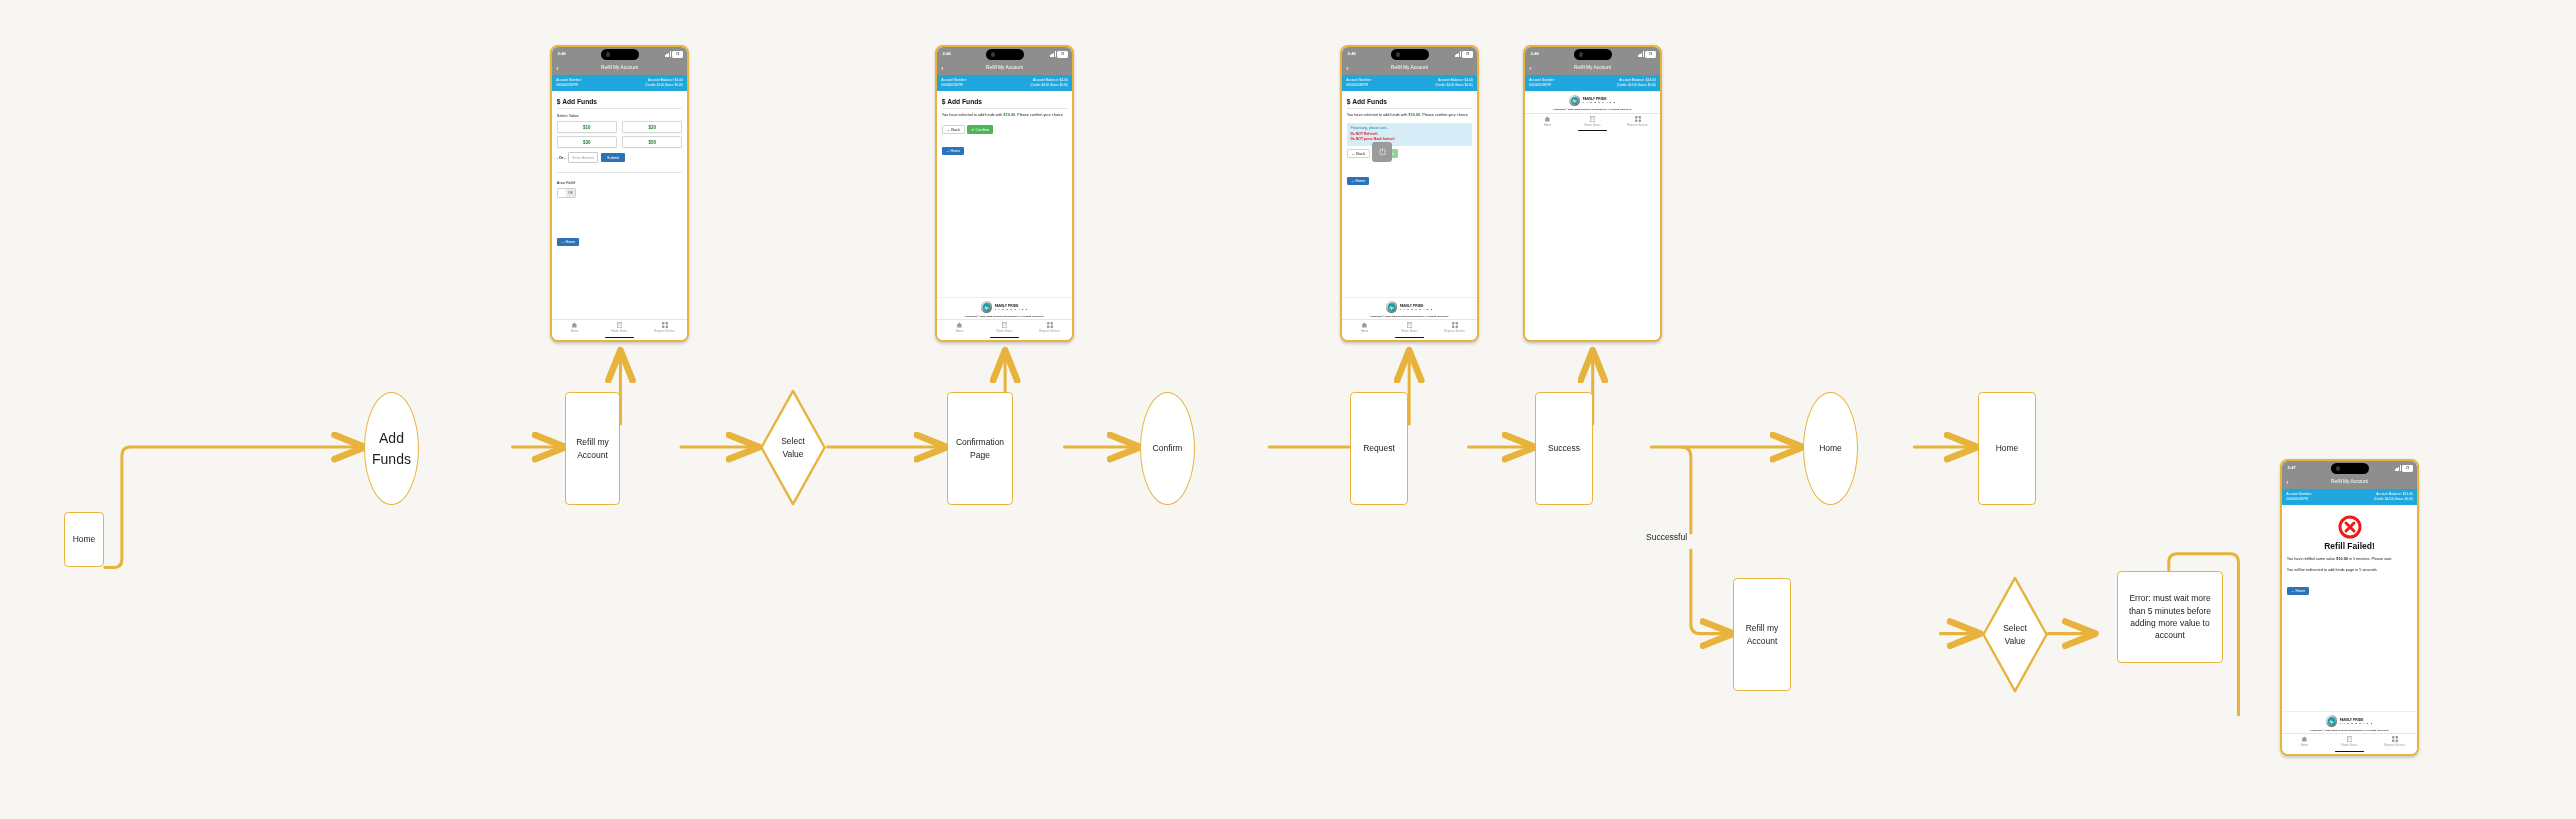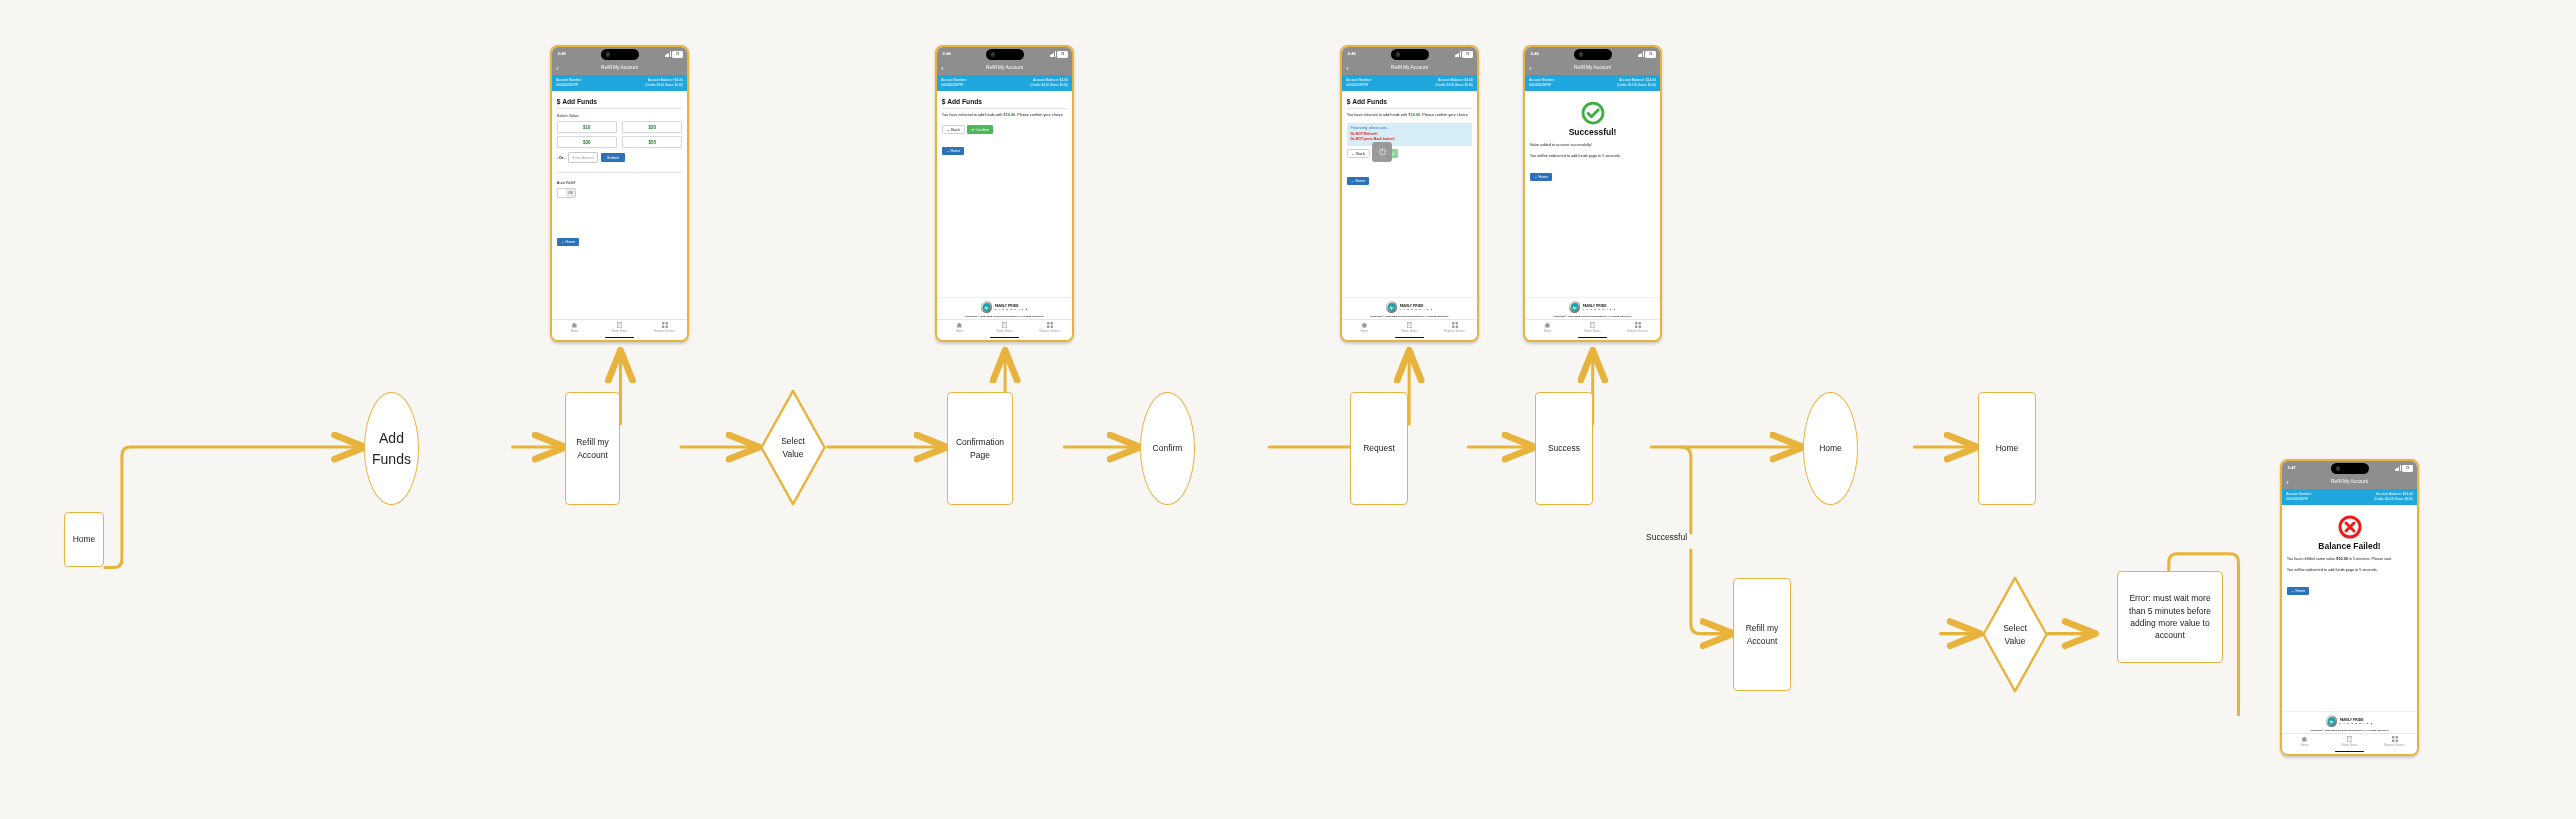--- a/index.html
+++ b/index.html
@@ -556,34 +556,20 @@
       <div class="acctbar">
         <div class="acct-l">
           <div>Account Number:</div>
           <div>000000038799</div>
         </div>
         <div class="acct-r">
           <div>Account Balance: $14.00</div>
           <div class="acct-sub">(Credits: $14.00, Bonus: $0.00)</div>
         </div>
       </div>
-      <div class="page">
-        <div class="bigicon">
-          <svg width="24" height="24" viewBox="0 0 48 48">
-            <circle cx="24" cy="24" r="20" fill="none" stroke="#3aae3f" stroke-width="5.5"></circle>
-            <path d="M14 24.5 L21 31.5 L34.5 17.5" fill="none" stroke="#3aae3f" stroke-width="5.5" stroke-linecap="round" stroke-linejoin="round"></path>
-          </svg>
-        </div>
-        <div class="h-center">Successful!</div>
-        <div class="ptxt">Value added to account successfully!</div>
-        <div class="ptxt" style="margin-top:4.8px;">You will be redirected to add funds page in 5 seconds.</div>
-        <div style="margin-top:9.7px;">
-          <span class="btn btn-home">← Home</span>
-        </div>
-      </div>
       <div class="footer">
         <div class="logo-row">
           <span class="logo-badge">
               <span>fp</span>
             </span>
           <span class="logo-txt">
             <span class="logo-t1" style="display:block">FAMILY PRIDE</span>
             <span class="logo-t2" style="display:block">L A U N D R I E S</span>
           </span>
         </div>
@@ -662,21 +648,21 @@
           <div class="acct-sub">(Credits: $14.00, Bonus: $0.00)</div>
         </div>
       </div>
       <div class="page">
         <div class="bigicon">
           <svg width="24" height="24" viewBox="0 0 48 48">
             <circle cx="24" cy="24" r="20" fill="none" stroke="#ee1b1b" stroke-width="6"></circle>
             <path d="M16 16 L32 32 M32 16 L16 32" fill="none" stroke="#ee1b1b" stroke-width="6" stroke-linecap="round"></path>
           </svg>
         </div>
-        <div class="h-center">Balance Failed!</div>
+        <div class="h-center">Refill Failed!</div>
         <div class="ptxt">
           <span>You have refilled same value </span><b>$10.00</b><span> in 5 minutes. Please wait.</span>
         </div>
         <div class="ptxt" style="margin-top:4.8px;">You will be redirected to add funds page in 5 seconds.</div>
         <div style="margin-top:9.7px;">
           <span class="btn btn-home">← Home</span>
         </div>
       </div>
       <div class="footer">
         <div class="logo-row">

